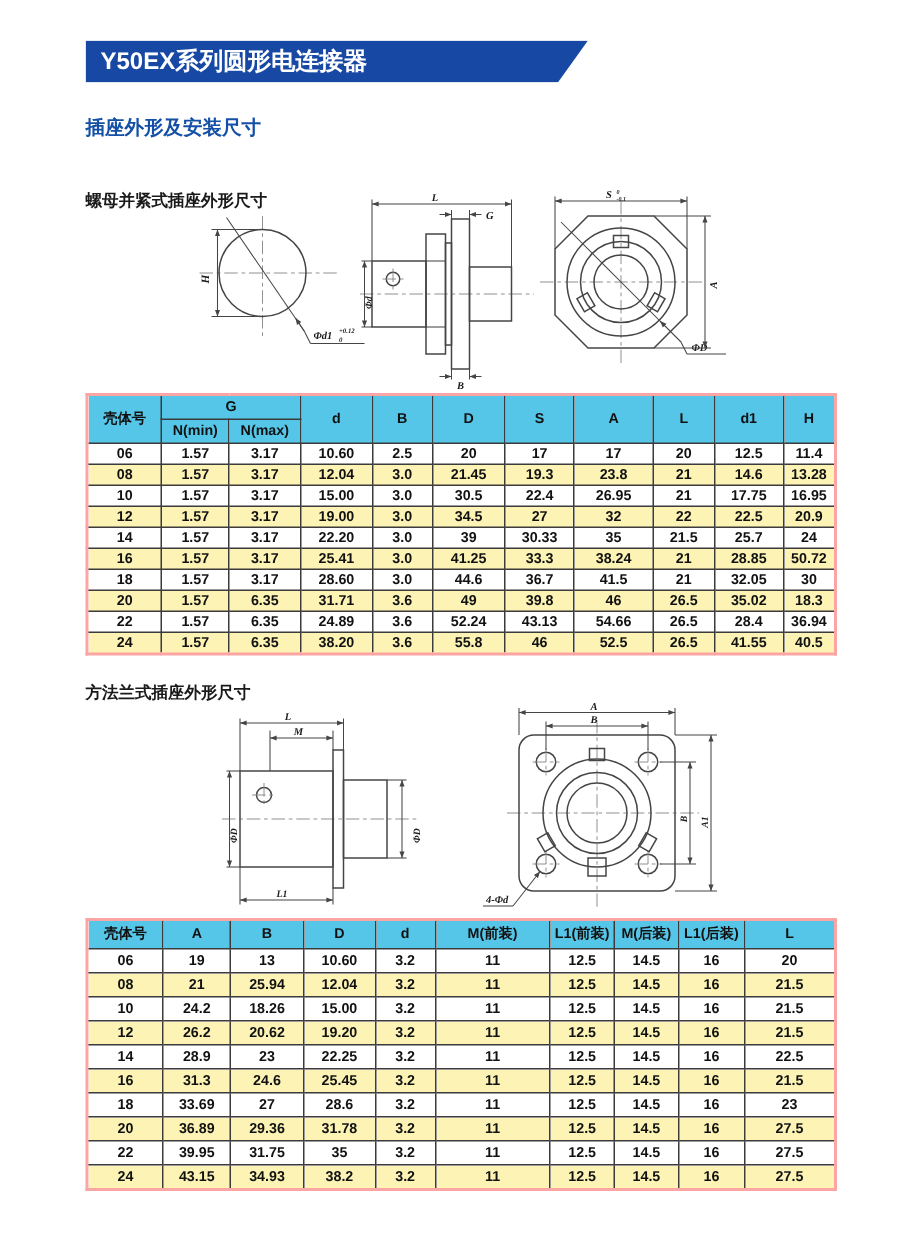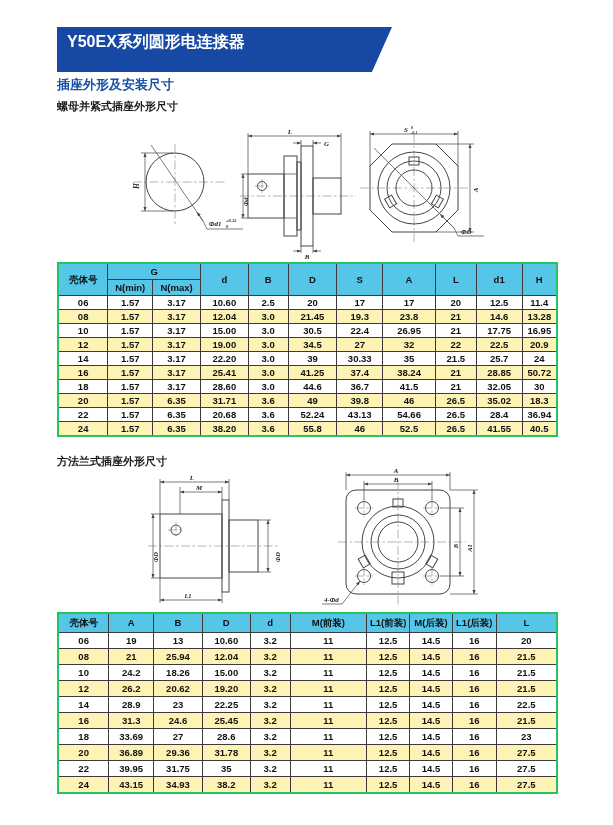--- a/index.html
+++ b/index.html
@@ -1,32 +1,32 @@
 <!DOCTYPE html>
 <html><head>
 <meta charset="utf-8">
 <style>
   html,body{margin:0;padding:0;background:#ffffff;}
   .page{position:relative;width:613px;height:825px;background:#fff;
         font-family:"Liberation Sans",sans-serif;overflow:hidden;}
 
-  .banner{position:absolute;left:57px;top:27px;width:335px;height:45px;
+  .banner{position:absolute;left:57px;top:27px;width:335px;height:28px;
           background:#1648A4;color:#fff;font-size:16px;font-weight:bold;
           line-height:30px;padding-left:10px;box-sizing:border-box;
           clip-path:polygon(0 0,100% 0,94% 100%,0 100%);}
 
   .sec-title{position:absolute;left:57px;top:76px;color:#1450A6;
              font-size:13px;font-weight:bold;}
   .sub-title{position:absolute;left:57px;color:#1a1a1a;font-size:11px;font-weight:bold;}
-  #sub1{top:99px;text-align:center;}
+  #sub1{top:126px;text-align:center;}
   #sub2{top:454px;}
 
   table.spec{position:absolute;left:57px;width:501px;border-collapse:collapse;
              table-layout:fixed;font-size:9.5px;font-weight:bold;color:#111;
-             text-align:center;border:2px solid #22c55e;}
+             text-align:center;border:2px solid #fca5a5;}
   #t1{top:262px;}
   #t2{top:612px;}
   .spec th,.spec td{border:1px solid #3b3b3b;padding:0;overflow:hidden;white-space:nowrap;}
   .spec th{height:15px;line-height:15px;background:#55C6E8;}
   #t2 thead th{height:18px;line-height:18px;}
   #t1 tbody td{height:13px;line-height:13px;}
   #t2 tbody td{height:15px;line-height:15px;}
   .spec tbody tr:nth-child(even){background:#FCF3B5;}
   .spec tbody tr:nth-child(odd){background:#fff;}
 
@@ -246,21 +246,21 @@
           <td>25.7</td>
           <td>24</td>
         </tr>
         <tr>
           <td>16</td>
           <td>1.57</td>
           <td>3.17</td>
           <td>25.41</td>
           <td>3.0</td>
           <td>41.25</td>
-          <td>37.4</td>
+          <td>33.3</td>
           <td>38.24</td>
           <td>21</td>
           <td>28.85</td>
           <td>50.72</td>
         </tr>
         <tr>
           <td>18</td>
           <td>1.57</td>
           <td>3.17</td>
           <td>28.60</td>
@@ -282,21 +282,21 @@
           <td>39.8</td>
           <td>46</td>
           <td>26.5</td>
           <td>35.02</td>
           <td>18.3</td>
         </tr>
         <tr>
           <td>22</td>
           <td>1.57</td>
           <td>6.35</td>
-          <td>20.68</td>
+          <td>24.89</td>
           <td>3.6</td>
           <td>52.24</td>
           <td>43.13</td>
           <td>54.66</td>
           <td>26.5</td>
           <td>28.4</td>
           <td>36.94</td>
         </tr>
         <tr>
           <td>24</td>

